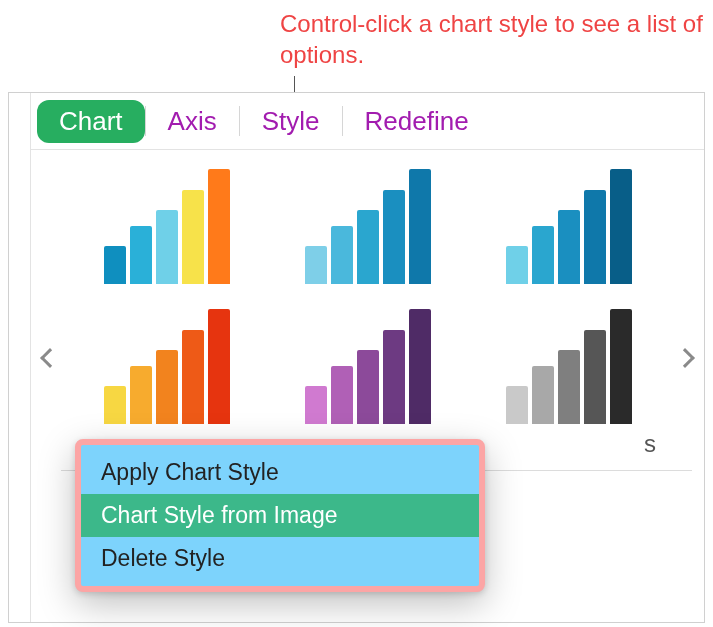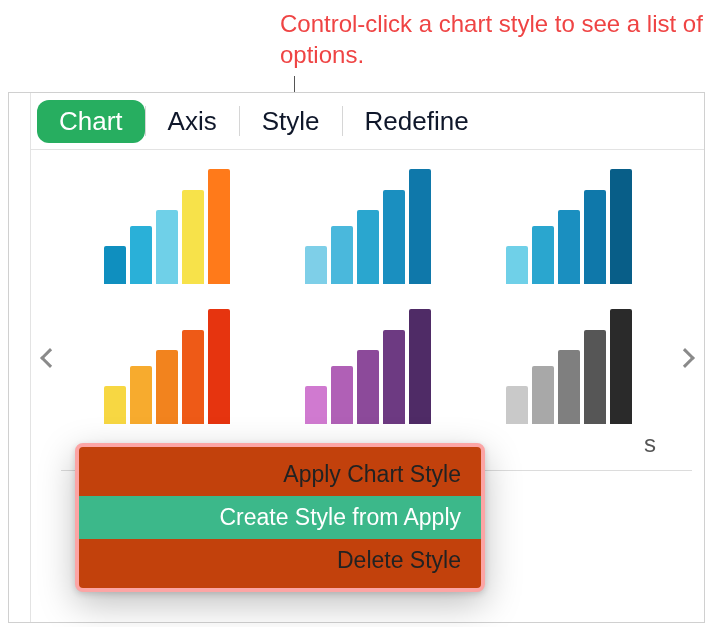--- a/index.html
+++ b/index.html
@@ -49,21 +49,21 @@
     position: absolute;
     left: 22px; right: 0; top: 0;
     height: 56px;
     display: flex;
     align-items: center;
     background: #fff;
     padding: 0 6px;
   }
   .tab {
     font-size: 26px;
-    color: #0f172a;
+    color: #a21caf;
     padding: 6px 22px;
     position: relative;
     cursor: pointer;
   }
   .tab.active {
     color: #fff;
     background: #27ae60;
     border-radius: 12px;
     font-weight: 500;
   }
@@ -140,27 +140,26 @@
     top: 320px;
     height: 1px;
     background: #dcdcdc;
   }
 
   .context-menu {
     position: absolute;
     left: 44px;
     bottom: 30px;
     width: 410px;
-    background: #c2410c;
-    border: 4px solid #fca5a5;
+    background: #7dd3fc;
+    border: 6px solid #fca5a5;
     border-radius: 8px;
     box-shadow: 0 12px 36px rgba(0,0,0,.25), 0 2px 6px rgba(0,0,0,.15);
     padding: 6px 0;
     z-index: 20;
-    text-align: right;
   }
   .menu-item {
     font-size: 23px;
     color: #222;
     padding: 8px 20px;
     cursor: pointer;
   }
   .menu-item.highlight {
     background: #3cb88a;
     color: #fff;
@@ -239,18 +238,18 @@
         <div class="bar h4" style="background:#565656"></div>
         <div class="bar h5" style="background:#2a2a2a"></div>
       </div>
     </div>
 
     <div class="options-label">s</div>
     <div class="bottom-sep"></div>
 
     <div class="context-menu">
       <div class="menu-item">Apply Chart Style</div>
-      <div class="menu-item highlight">Create Style from Apply</div>
+      <div class="menu-item highlight">Chart Style from Image</div>
       <div class="menu-item">Delete Style</div>
     </div>
 
   </div>
 </div>
 
 </body></html>

